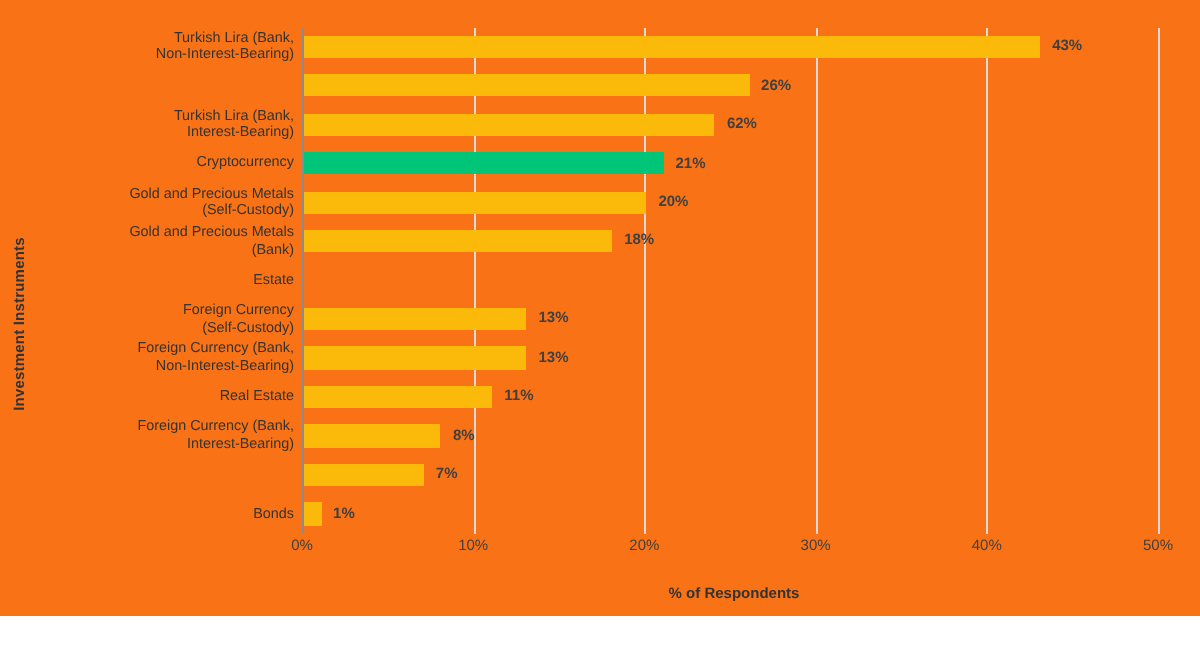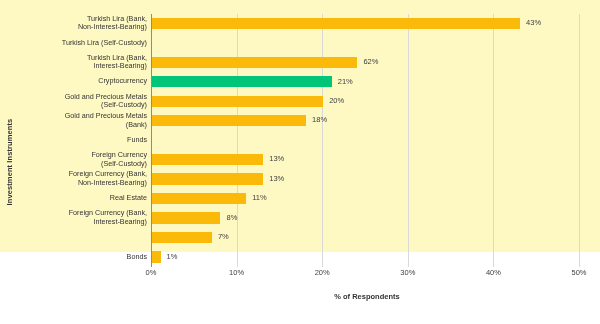--- a/index.html
+++ b/index.html
@@ -10,22 +10,22 @@
   body {
     width: 600px; height: 324px;
     font-family: "Liberation Sans", sans-serif;
     color: #333333;
     overflow: hidden;
   }
 
   #chart-root {
     position: relative;
     width: 600px;
-    height: 252px;
-    background: #fef9c3;
+    height: 308px;
+    background: #f97316;
   }
 
   
   #y-axis-title {
     position: absolute;
     left: 0px;
     top: 0px;
     width: 324px;
     height: 18px;
     transform: rotate(-90deg);
@@ -93,21 +93,21 @@
     top: 3.8px;
     height: 11.2px;
     background: #fbba09;
   }
   .bar.highlight { background: #00c478; }
 
   .bar-value {
     position: absolute;
     top: 3.2px;
     font-size: 7.5px;
-    font-weight: normal;
+    font-weight: bold;
     color: #404040;
     white-space: nowrap;
     line-height: 12px;
   }
 
   
   #cat-labels {
     position: absolute;
     left: 18px;
     top: 14px;
@@ -152,40 +152,37 @@
 
 <div id="chart-root">
 
   <div id="y-axis-title">Investment Instruments</div>
 
   <div id="cat-labels">
       <div class="cat-label" style="top: 0px;">
         <span>Turkish Lira (Bank,</span>
         <span>Non-Interest-Bearing)</span>
       </div>
-      <div class="cat-label" style="top: 19.4615px;">
-        <span>Turkish Lira (Self-Custody)</span>
-      </div>
       <div class="cat-label" style="top: 38.9231px;">
         <span>Turkish Lira (Bank,</span>
         <span>Interest-Bearing)</span>
       </div>
       <div class="cat-label" style="top: 58.3846px;">
         <span>Cryptocurrency</span>
       </div>
       <div class="cat-label" style="top: 77.8462px;">
         <span>Gold and Precious Metals</span>
         <span>(Self-Custody)</span>
       </div>
       <div class="cat-label" style="top: 97.3077px;">
         <span>Gold and Precious Metals</span>
         <span>(Bank)</span>
       </div>
       <div class="cat-label" style="top: 116.769px;">
-        <span>Funds</span>
+        <span>Estate</span>
       </div>
       <div class="cat-label" style="top: 136.231px;">
         <span>Foreign Currency</span>
         <span>(Self-Custody)</span>
       </div>
       <div class="cat-label" style="top: 155.692px;">
         <span>Foreign Currency (Bank,</span>
         <span>Non-Interest-Bearing)</span>
       </div>
       <div class="cat-label" style="top: 175.154px;">
@@ -207,20 +204,24 @@
         <div class="gridline" style="left: 171.2px;"></div>
         <div class="gridline" style="left: 256.8px;"></div>
         <div class="gridline" style="left: 342.4px;"></div>
         <div class="gridline" style="left: 428px;"></div>
       </div>
     <div id="bars">
         <div class="bar-row" style="top: 0px;">
           <div class="bar" style="width: 368.08px;"></div>
           <div class="bar-value" style="left: 375.08px;">43%</div>
         </div>
+        <div class="bar-row" style="top: 19.4615px;">
+          <div class="bar" style="width: 222.56px;"></div>
+          <div class="bar-value" style="left: 229.56px;">26%</div>
+        </div>
         <div class="bar-row" style="top: 38.9231px;">
           <div class="bar" style="width: 205.44px;"></div>
           <div class="bar-value" style="left: 212.44px;">62%</div>
         </div>
         <div class="bar-row" style="top: 58.3846px;">
           <div class="bar highlight" style="width: 179.76px;"></div>
           <div class="bar-value" style="left: 186.76px;">21%</div>
         </div>
         <div class="bar-row" style="top: 77.8462px;">
           <div class="bar" style="width: 171.2px;"></div>

